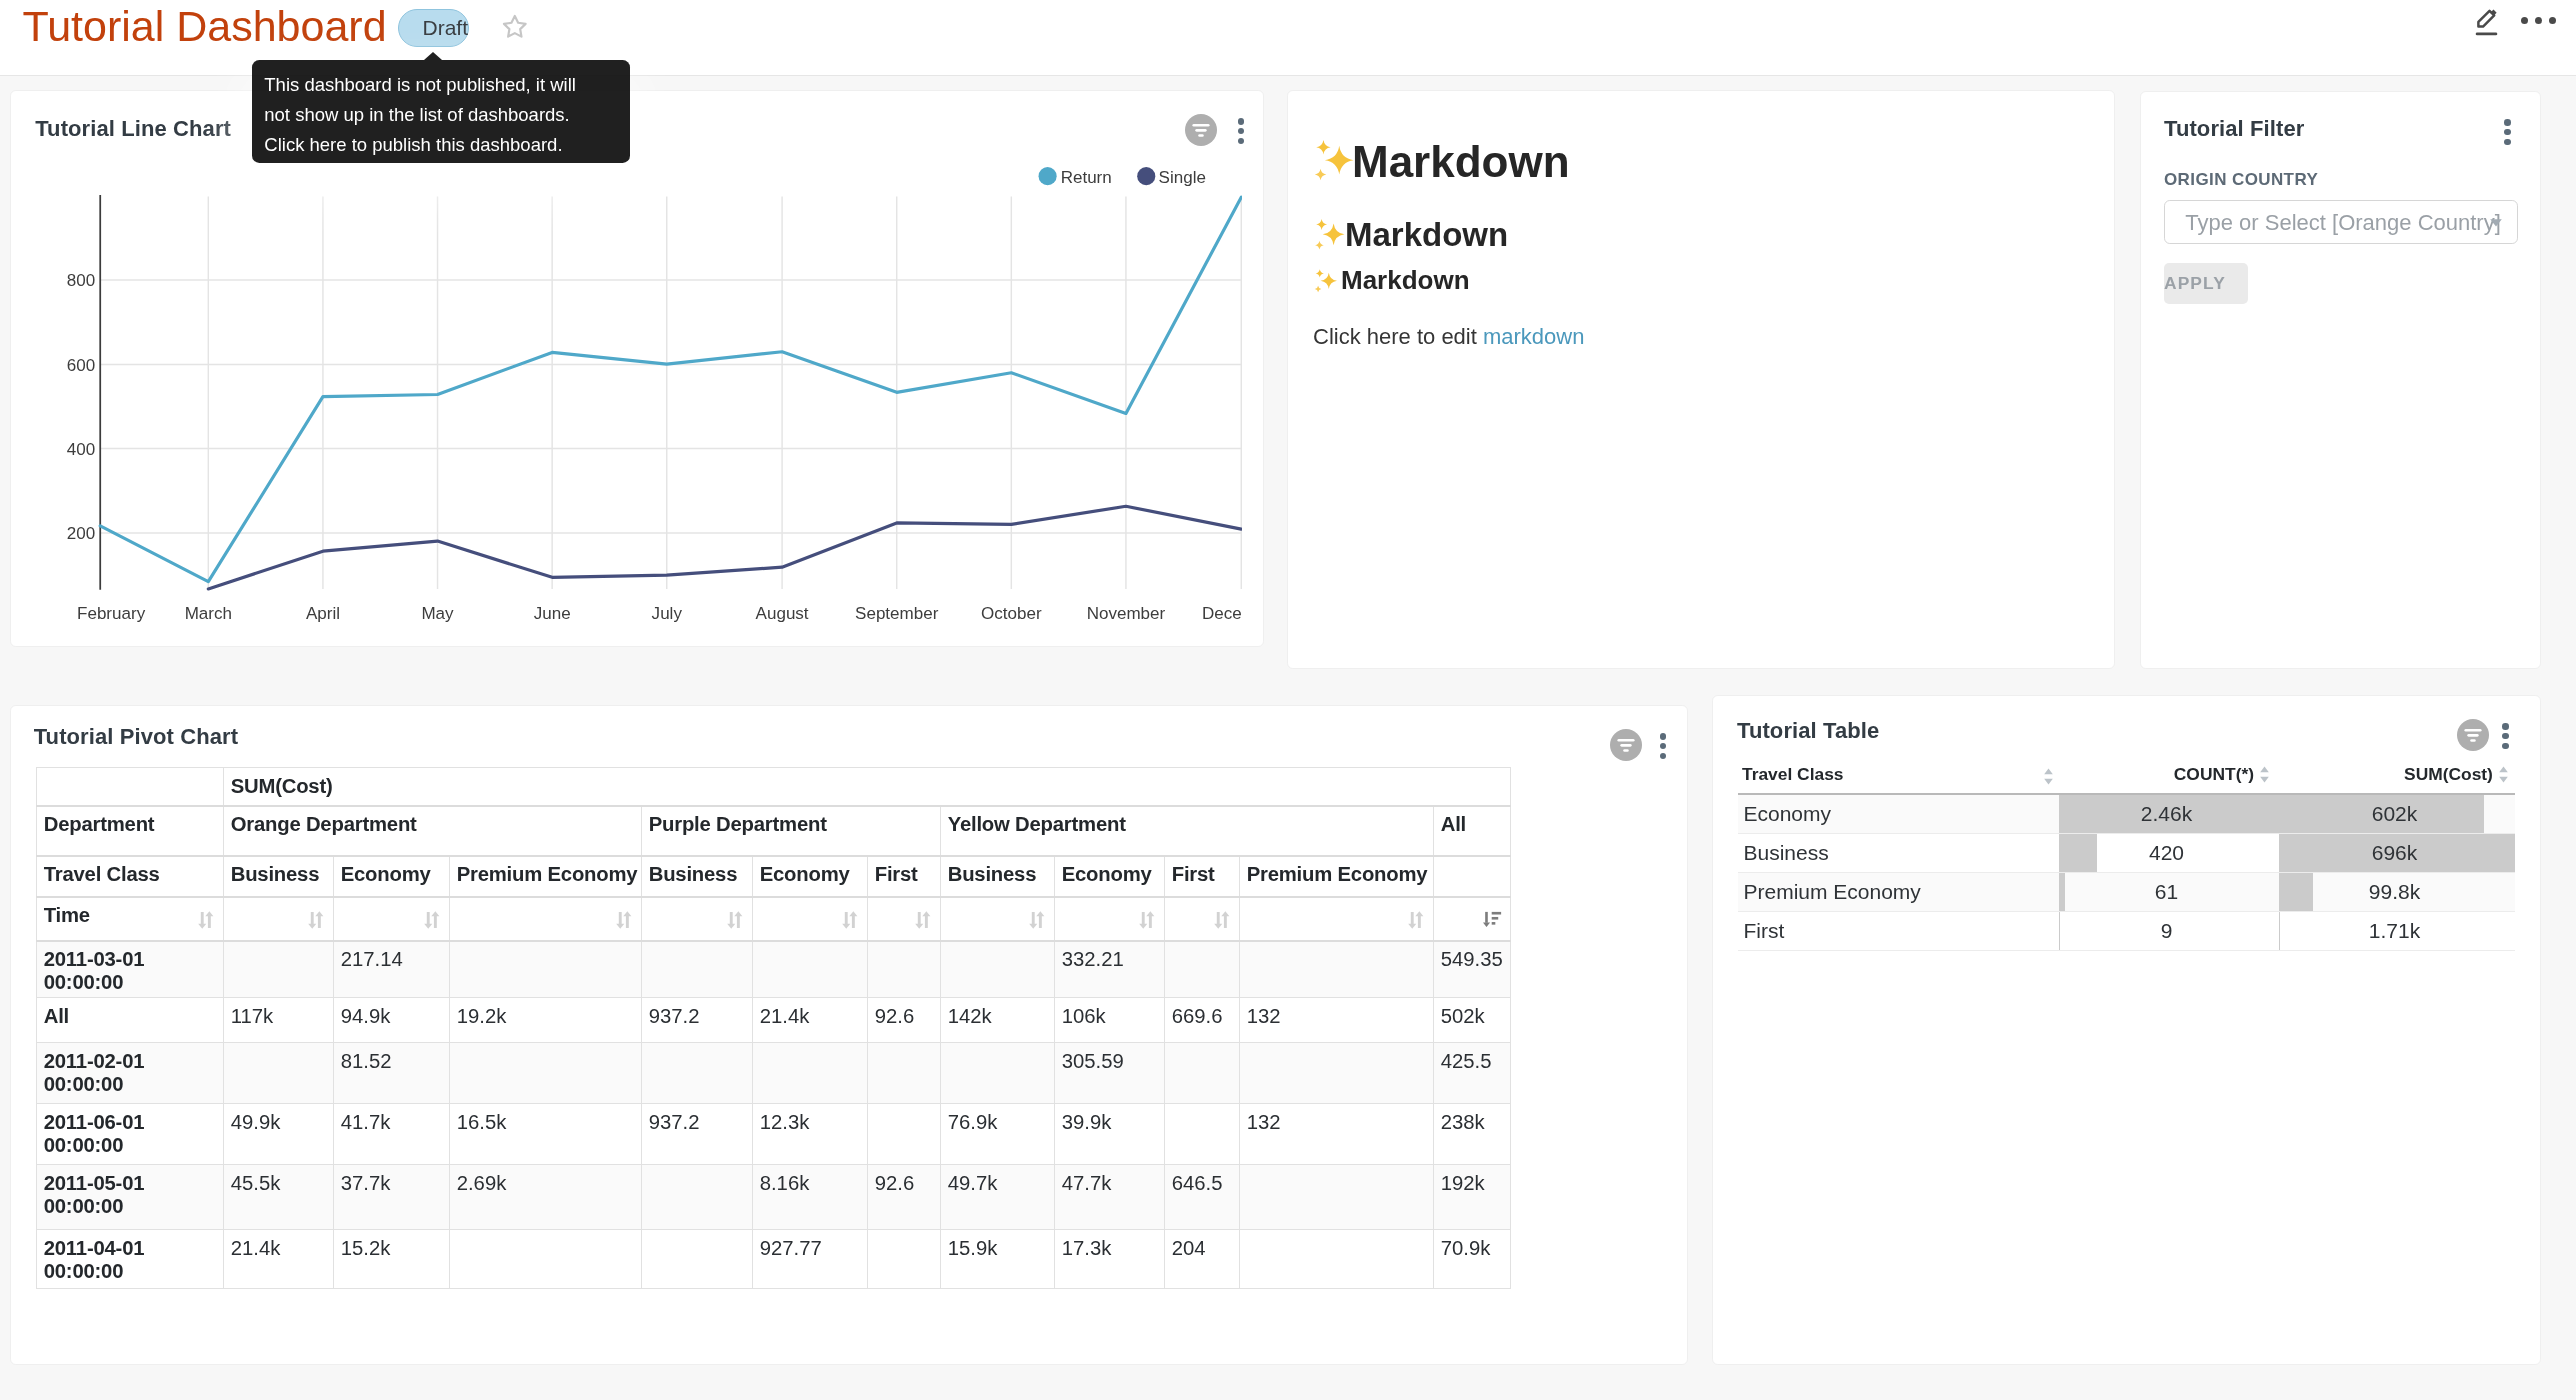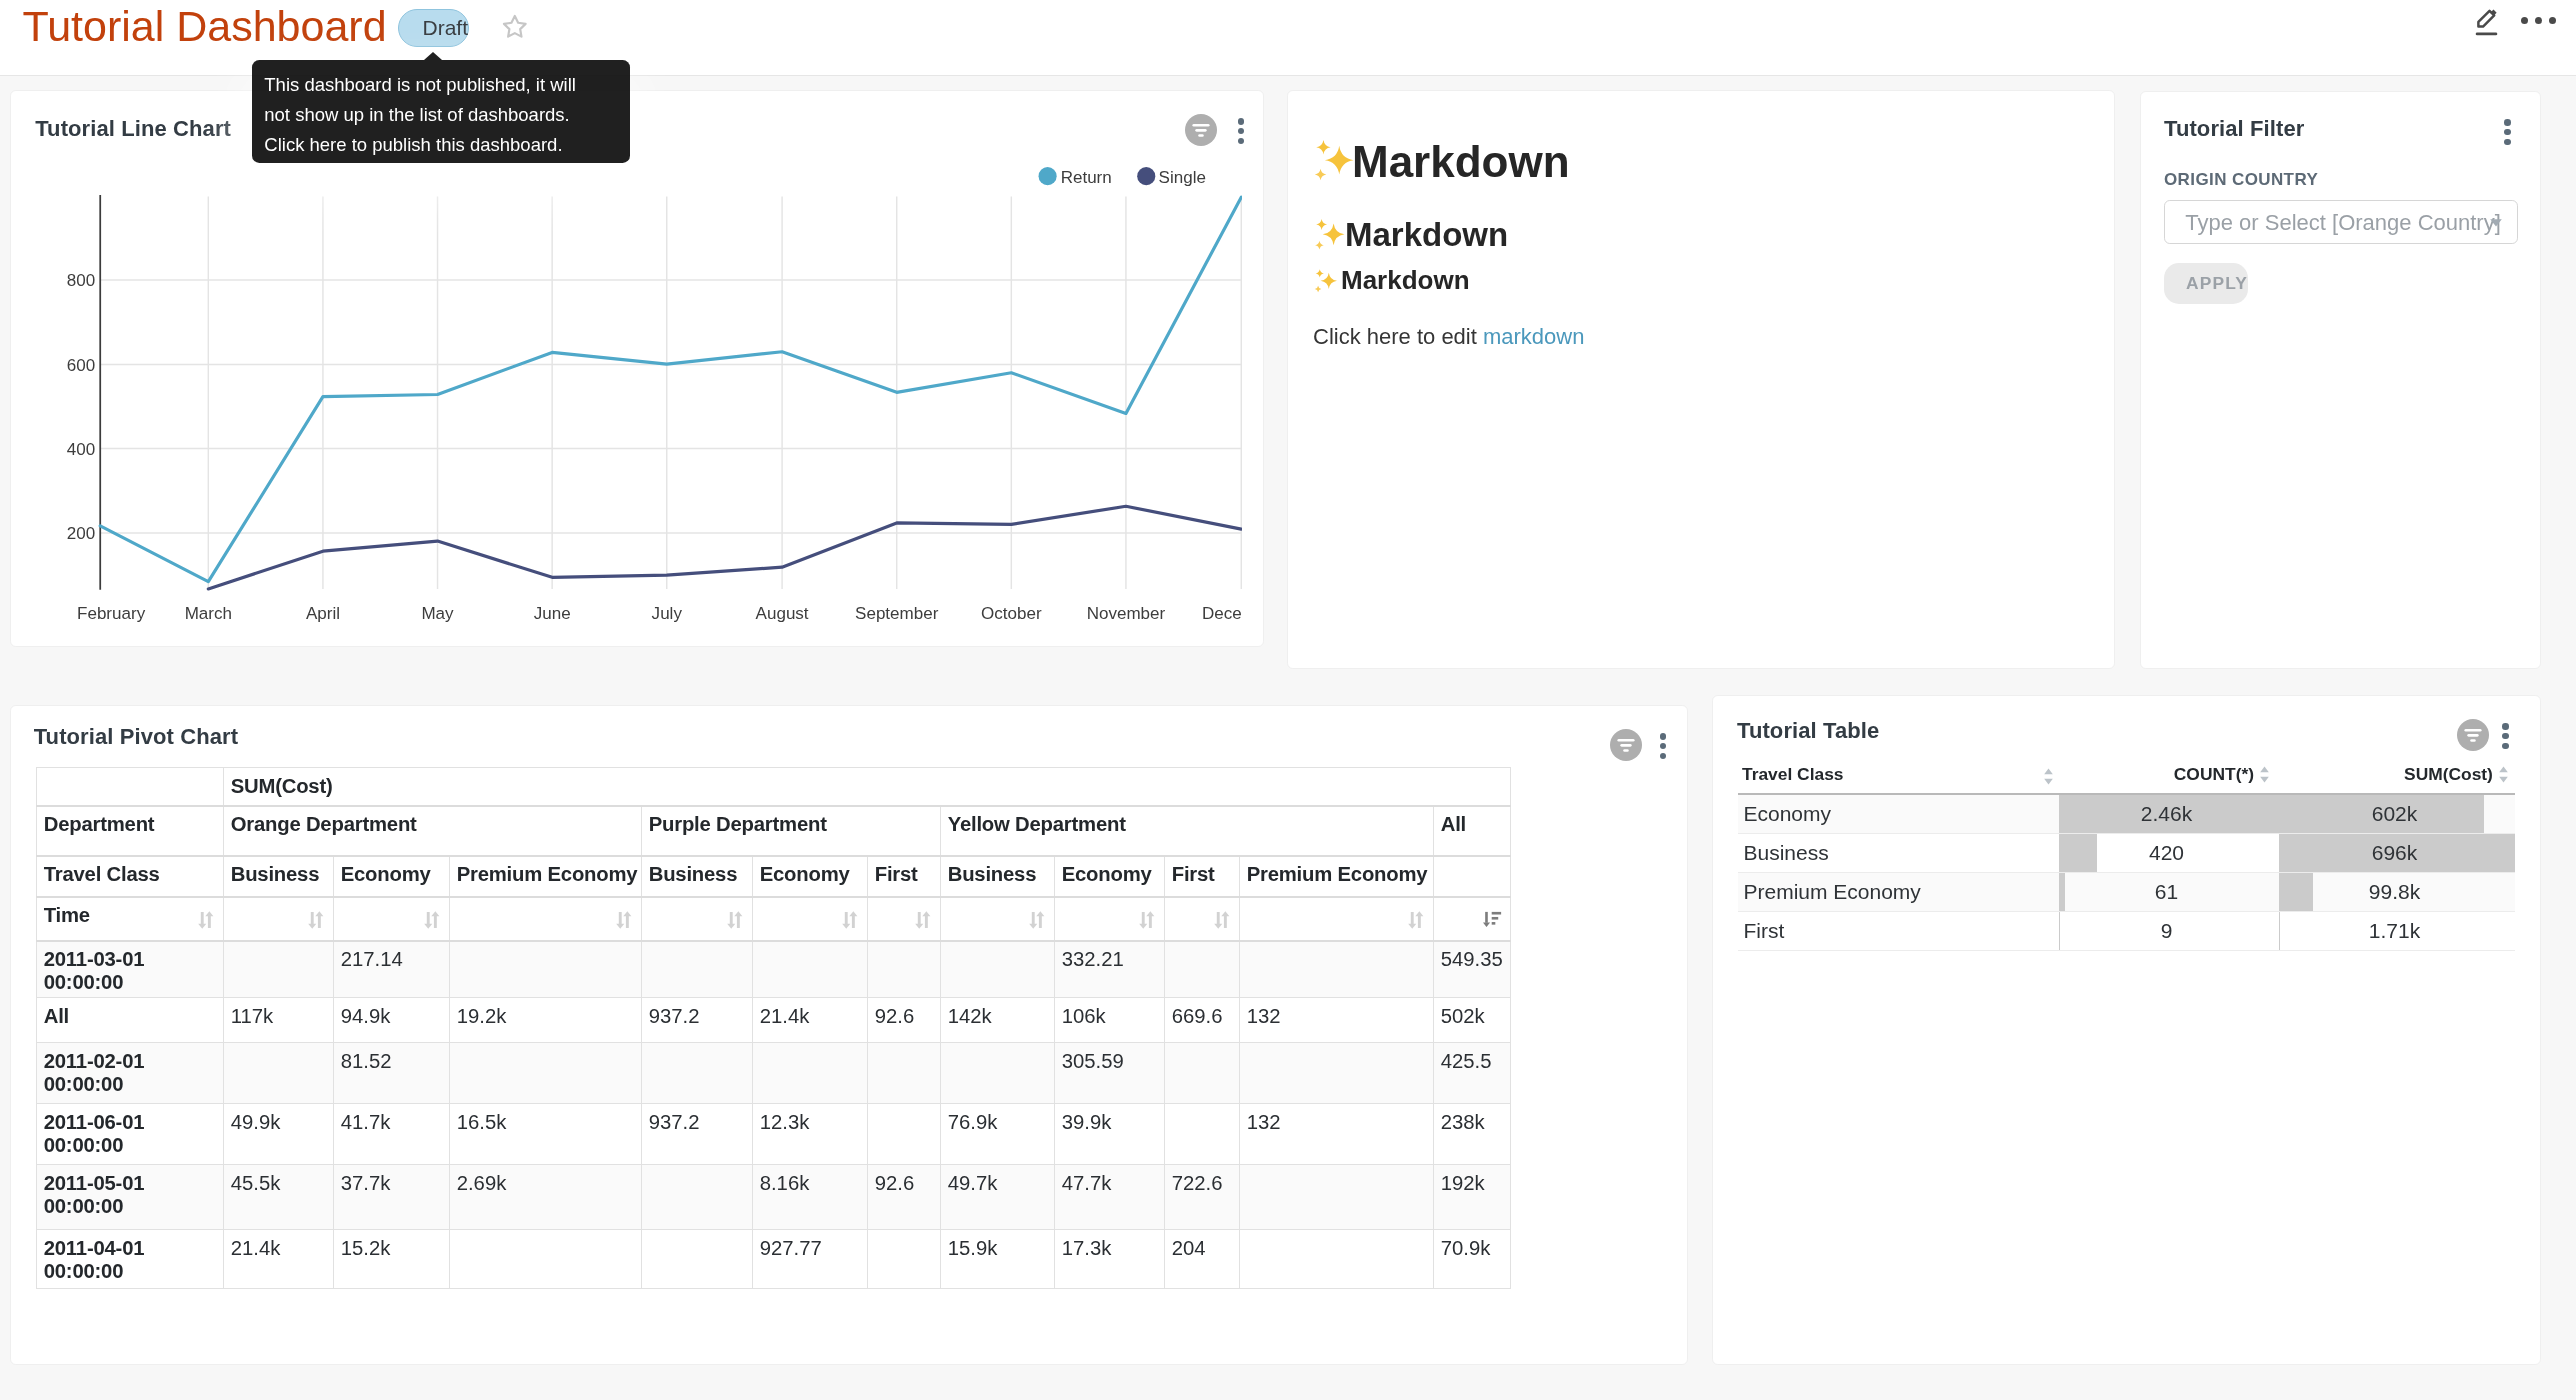--- a/index.html
+++ b/index.html
@@ -19,21 +19,21 @@
 
 #md h2{font-size:44px;font-weight:700;color:#262626;position:absolute}
 #md h3{font-size:33px;font-weight:700;color:#262626;position:absolute}
 #md h4{font-size:26px;font-weight:700;color:#262626;position:absolute}
 #md p{font-size:22px;color:#353535;position:absolute}
 #md a{color:#4b98bc;text-decoration:none}
 
 #fl .lbl{position:absolute;font-size:17px;font-weight:600;color:#5d6a76;letter-spacing:0.4px}
 #fl .sel{position:absolute;width:354px;height:44px;border:1.5px solid #d6d6d6;border-radius:5.8px;background:#fff}
 #fl .sel span{position:absolute;left:20.3px;top:9.4px;font-size:22px;color:#9aa0a6}
-#fl .apply{position:absolute;width:84px;height:41px;background:#eaeaea;border-radius:15px;color:#9ba1a7;font-size:17.4px;font-weight:600;letter-spacing:1.1px;text-align:right;line-height:41px}
+#fl .apply{position:absolute;width:84px;height:41px;background:#eaeaea;border-radius:5px;color:#9ba1a7;font-size:17.4px;font-weight:600;letter-spacing:1.1px;text-align:left;line-height:41px}
 
 #pt{position:absolute;left:25px;top:61px;border-collapse:collapse;table-layout:fixed;width:1474px;font-size:20.3px;color:#2b2f33}
 #pt td,#pt th{border:1.5px solid #e1e1e1;vertical-align:top;text-align:left;font-weight:400;padding:6.5px 0 0 6.5px;overflow:hidden;white-space:normal}
 #pt .hd{font-weight:700;color:#24282c;letter-spacing:-0.2px}
 #pt tr.hrow td{border-bottom:2.2px solid #dcdcdc;white-space:nowrap}
 #pt tr.odd td{background:#fafafa}
 #pt .sic{float:right;margin-right:7.3px;margin-top:5.1px}
 
 #tt{position:absolute;left:25.4px;top:60px;border-collapse:collapse;table-layout:fixed;width:777px;font-size:21px;color:#2f3337}
 #tt td,#tt th{height:38px;padding:0;vertical-align:middle}
@@ -404,21 +404,21 @@
   <tr style="height:65px" class="odd">
           <td class="hd">2011-05-01 00:00:00</td>
           <td>45.5k</td>
           <td>37.7k</td>
           <td>2.69k</td>
           <td></td>
           <td>8.16k</td>
           <td>92.6</td>
           <td>49.7k</td>
           <td>47.7k</td>
-          <td>722.6</td>
+          <td>646.5</td>
           <td></td>
           <td>192k</td>
         </tr>
   <tr style="height:59px">
           <td class="hd">2011-04-01 00:00:00</td>
           <td>21.4k</td>
           <td>15.2k</td>
           <td></td>
           <td></td>
           <td>927.77</td>

